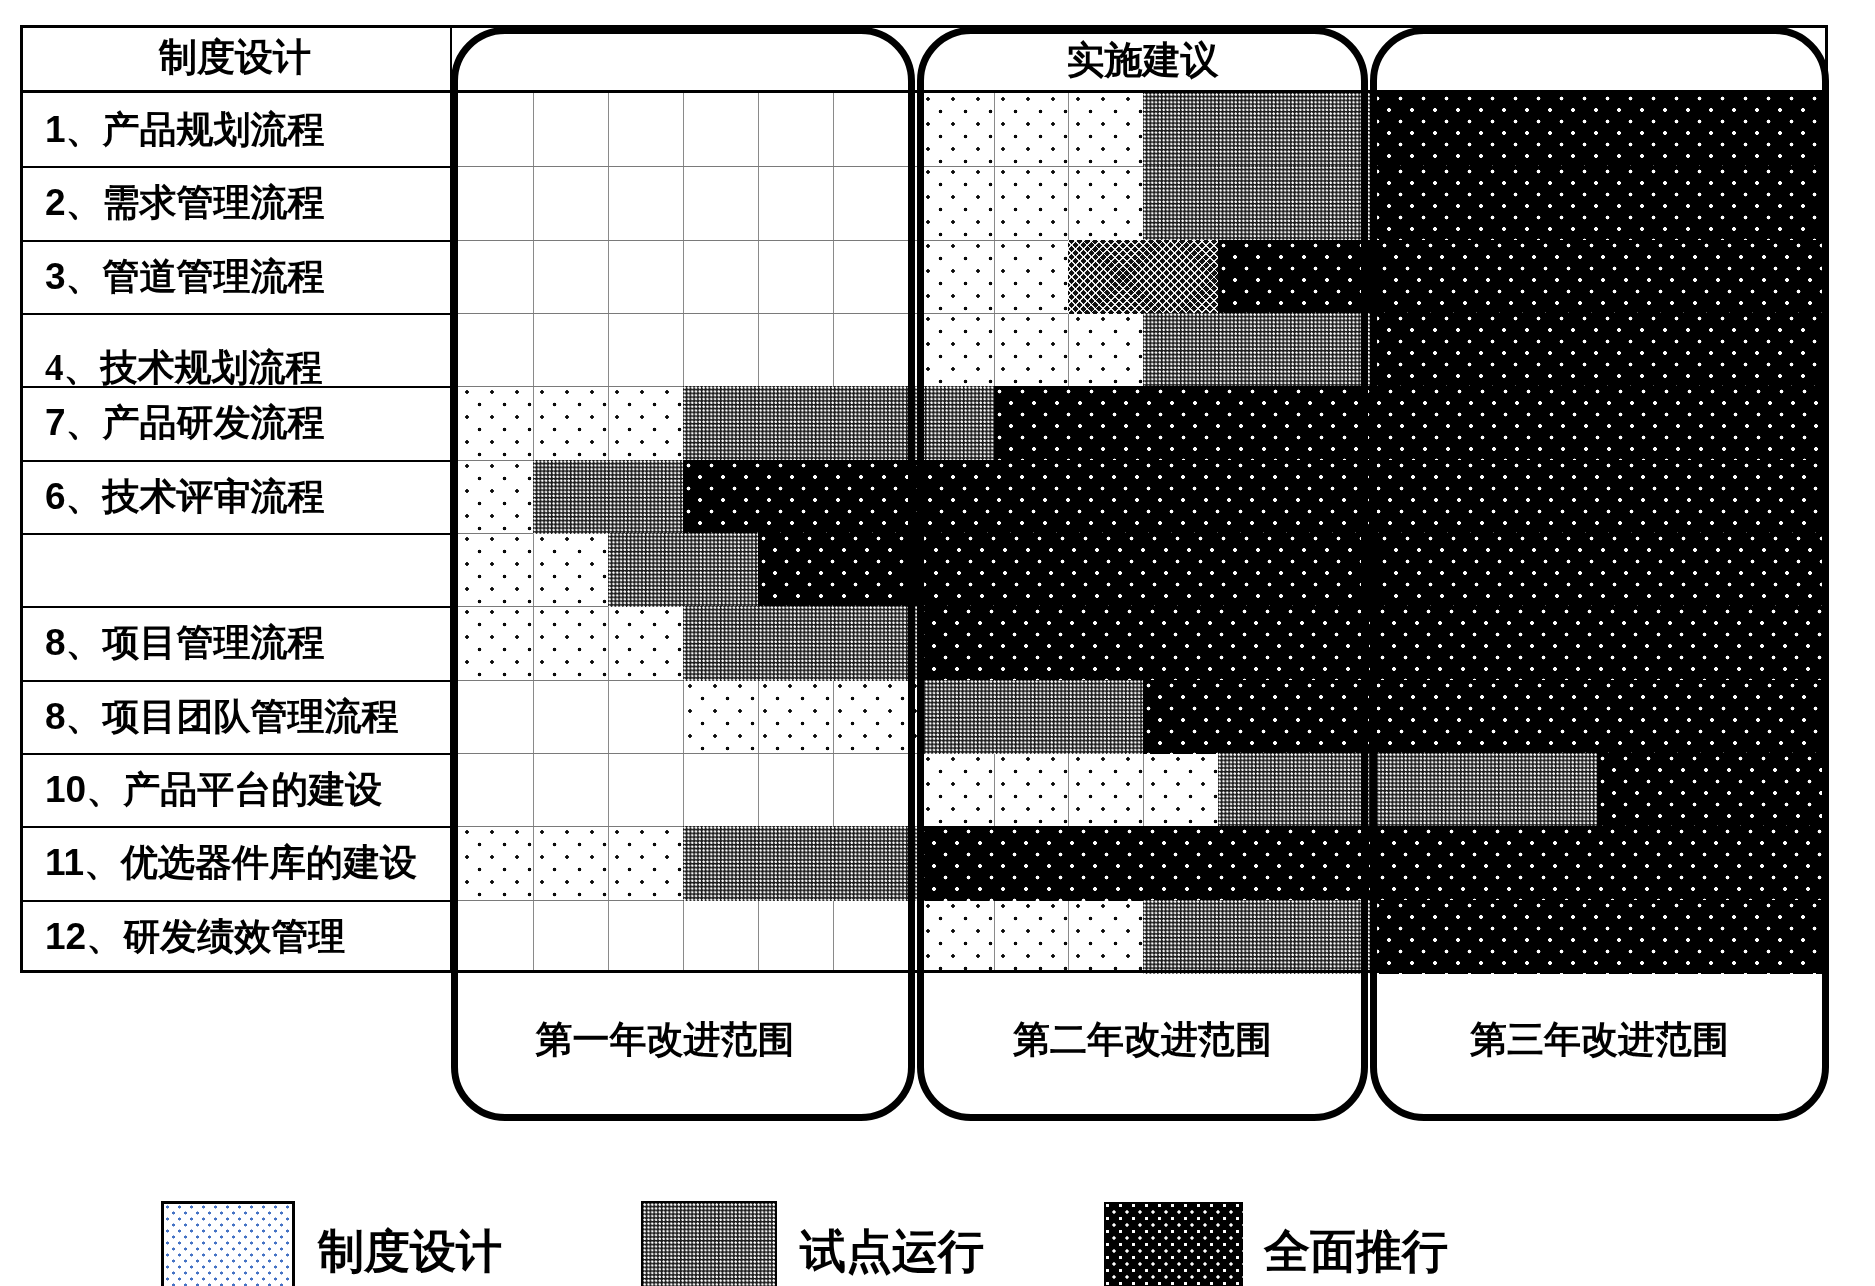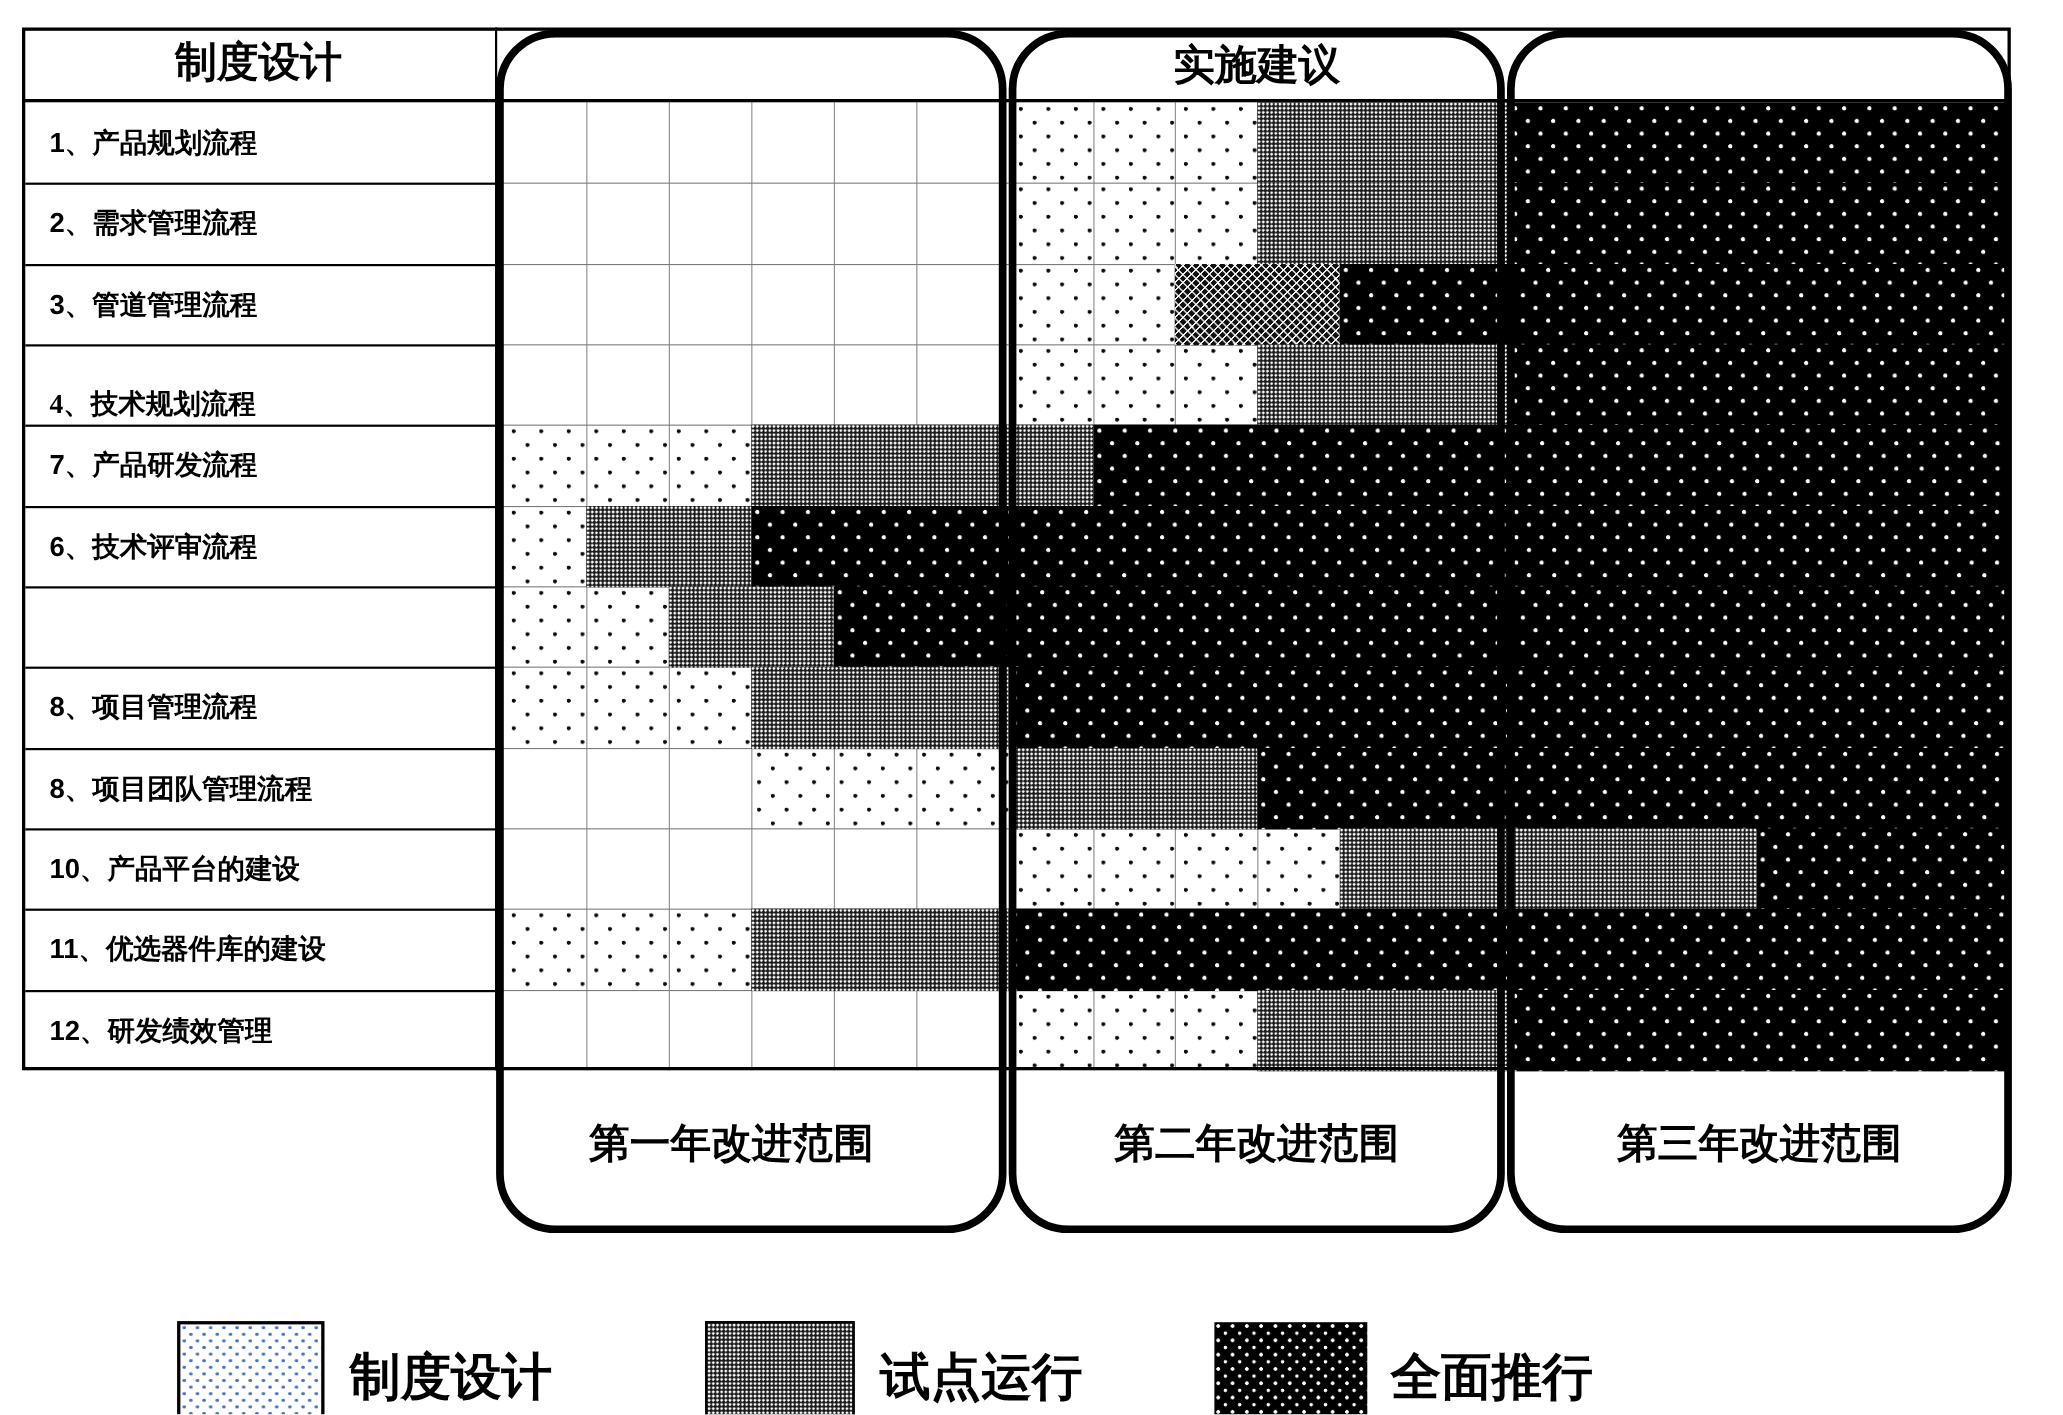--- a/index.html
+++ b/index.html
@@ -42,21 +42,21 @@
   .cap{position:absolute;top:27px;height:1094px;border:7px solid #000;border-radius:54px;
        box-sizing:border-box;background:transparent;z-index:50;}
   .cap1{left:451px;width:464px;}
   .cap2{left:917px;width:451px;}
   .cap3{left:1370px;width:459px;}
 
   
   .t{position:absolute;z-index:60;font-weight:bold;white-space:nowrap;}
   .hdr-left{left:20px;top:25px;width:430px;height:64px;line-height:64px;text-align:center;font-size:38px;}
   .banner{left:917px;top:30px;width:451px;height:60px;line-height:60px;text-align:center;font-size:38px;}
-  .row-label{left:45px;height:74px;line-height:74px;font-size:25px;text-align:left;}
+  .row-label{left:45px;height:74px;line-height:74px;font-size:37px;text-align:left;}
   .year-label{top:1002px;height:76px;line-height:76px;text-align:center;font-size:37px;}
   .y1{left:451px;width:428px;} .y2{left:917px;width:451px;} .y3{left:1370px;width:459px;}
 
   
   .lg-swatch{position:absolute;box-sizing:border-box;border:3px solid #000;z-index:60;}
   .lg-light{background-color:#fff;
     background-image:
       radial-gradient(circle at 3.5px 3px, #4472c4 1.3px, transparent 1.8px),
       radial-gradient(circle at 9.5px 9px, #4472c4 1.3px, transparent 1.8px);
     background-size:12px 12px;}

